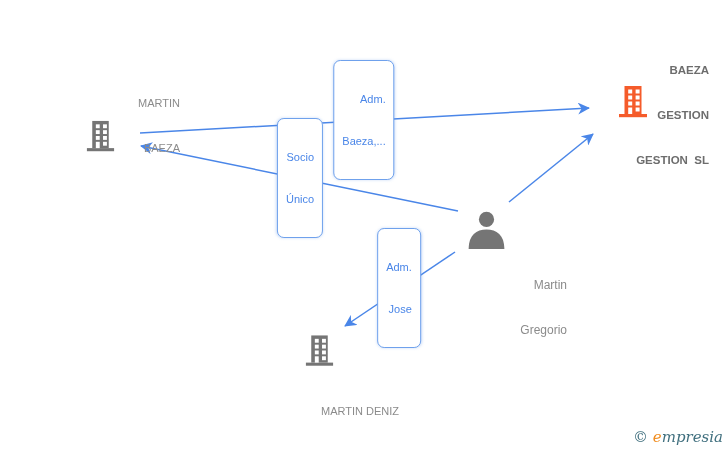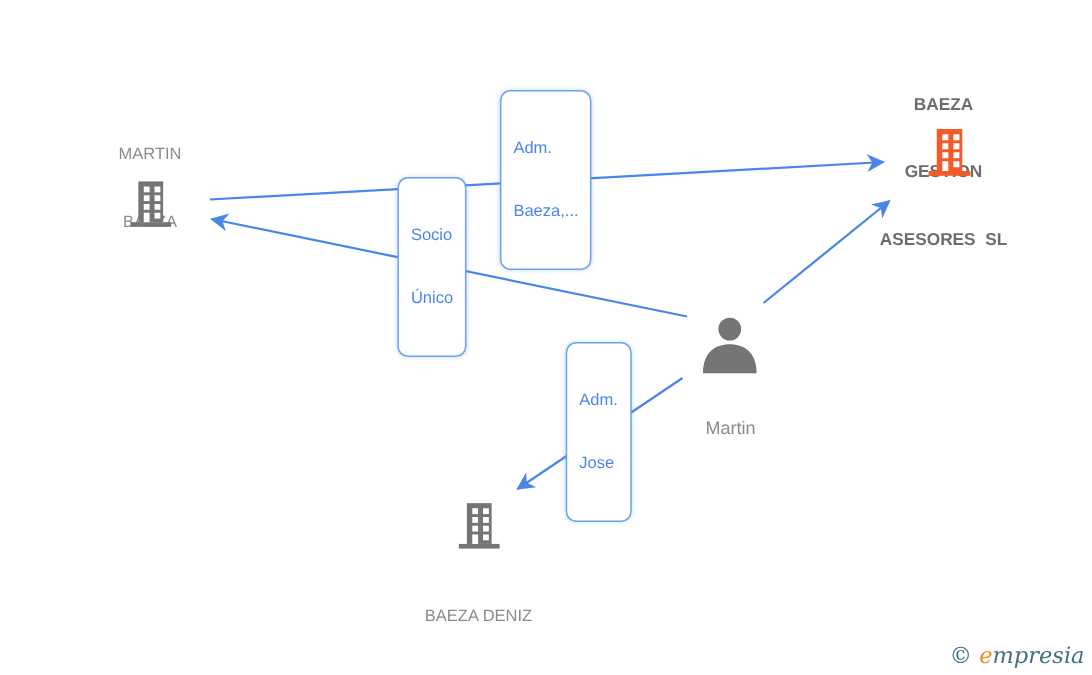--- a/index.html
+++ b/index.html
@@ -7,24 +7,24 @@
     position:relative;width:728px;height:450px;background:#ffffff;overflow:hidden;
     font-family:"Liberation Sans",sans-serif;
   }
   svg.edges{position:absolute;left:0;top:0;}
   .edge-line{stroke:var(--edge-blue);stroke-width:1.5;fill:none;}
   .arrowhead-fill{fill:var(--edge-blue);}
   .edge-label{
     position:absolute;transform:translate(-50%,-50%);
     background:#ffffff;border:1px solid var(--edge-label-border);border-radius:7px;
     color:var(--edge-blue);font-size:11px;line-height:14px;padding:3px 8px;
-    text-align:left;white-space:pre;box-shadow:0 0 3px rgba(98,148,230,0.35);
+    text-align:right;white-space:pre;box-shadow:0 0 3px rgba(98,148,230,0.35);
   }
   .node-label{
-    position:absolute;width:160px;text-align:center;
+    position:absolute;width:160px;text-align:right;
     font-size:11px;line-height:15px;color:var(--company-text);white-space:pre;
   }
   .node-label.bold{font-weight:bold;color:var(--company-text-bold);font-size:11.5px;}
   .node-label.person{font-size:12px;color:var(--person-text);}
   .node-icon{position:absolute;cursor:pointer;}
   .company-gray{color:var(--icon-gray);}
   .company-orange{color:var(--icon-orange);}
   .person-gray{color:var(--icon-gray);}
   .watermark{
     position:absolute;right:5px;bottom:4px;font-size:15px;
@@ -67,21 +67,21 @@
           <rect x="19.6" y="17.5" width="4" height="4"></rect>
         <rect x="12.2" y="23.5" width="4" height="6.5"></rect>
           <rect x="19.6" y="23.5" width="4" height="4"></rect>
       </g>
     </svg>
   </div>
 
   <div class="node-label bold" style="left:549px;top:33px;">
     <div>BAEZA</div>
     <div>GESTION</div>
-    <div>ASESORES  SL</div>
+    <div>GESTION  SL</div>
   </div>
   <div class="node-icon company-orange" style="left:616px;top:84px;">
     <svg viewBox="0 0 34 34" width="34" height="34" fill="currentColor">
       <rect x="3" y="30" width="28" height="3.2"></rect>
       <rect x="8.5" y="2" width="17" height="28"></rect>
       <g fill="#ffffff">
         <rect x="12.2" y="5.5" width="4" height="4"></rect>
           <rect x="19.6" y="5.5" width="4" height="4"></rect>
         <rect x="12.2" y="11.5" width="4" height="4"></rect>
           <rect x="19.6" y="11.5" width="4" height="4"></rect>
@@ -94,49 +94,50 @@
   </div>
 
   <div class="node-icon person-gray" style="left:464px;top:211px;">
     <svg viewBox="0 0 40 34" width="45" height="38" fill="currentColor">
       <circle cx="20" cy="7.5" r="6.8"></circle>
       <path d="M4 34 C4 21.5 11 16.5 20 16.5 C29 16.5 36 21.5 36 34 Z"></path>
     </svg>
   </div>
   <div class="node-label person" style="left:407px;top:248px;">
     <div>Martin</div>
+    <div>Gregorio</div>
   </div>
 
   <div class="node-icon company-gray" style="left:303px;top:333px;">
     <svg viewBox="0 0 34 34" width="33" height="34" fill="currentColor">
       <rect x="3" y="30" width="28" height="3.2"></rect>
       <rect x="8.5" y="2" width="17" height="28"></rect>
       <g fill="#ffffff">
         <rect x="12.2" y="5.5" width="4" height="4"></rect>
           <rect x="19.6" y="5.5" width="4" height="4"></rect>
         <rect x="12.2" y="11.5" width="4" height="4"></rect>
           <rect x="19.6" y="11.5" width="4" height="4"></rect>
         <rect x="12.2" y="17.5" width="4" height="4"></rect>
           <rect x="19.6" y="17.5" width="4" height="4"></rect>
         <rect x="12.2" y="23.5" width="4" height="6.5"></rect>
           <rect x="19.6" y="23.5" width="4" height="4"></rect>
       </g>
     </svg>
   </div>
   <div class="node-label" style="left:239px;top:374px;">
-    <div>BAEZA DENIZ</div>
+    <div>MARTIN DENIZ</div>
     <div>INVERSIONES</div>
     
   </div>
 
   <div class="edge-label" style="left:364px;top:120px;">
     <div>Adm.</div>
     <div>Baeza,...</div>
   </div>
-  <div class="edge-label" style="left:288px;top:178px;">
+  <div class="edge-label" style="left:300px;top:178px;">
     <div>Socio</div>
     <div>Único</div>
   </div>
   <div class="edge-label" style="left:399px;top:288px;">
     <div>Adm.</div>
     <div>Jose</div>
   </div>
 
   <div class="watermark">
     <span class="wm-copy">©</span>

